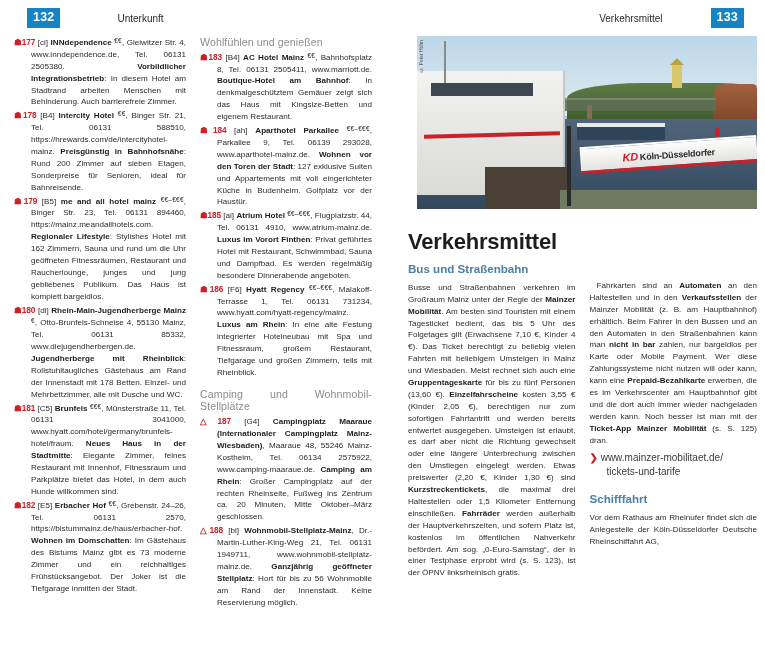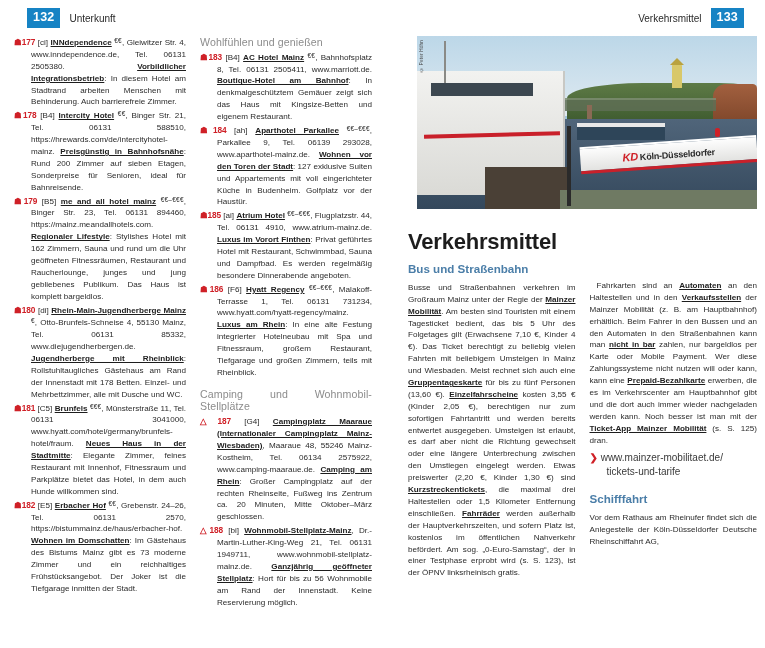--- a/index.html
+++ b/index.html
@@ -34,34 +34,35 @@
     width: 365px;
     padding: 0 8px 0 8px;
   }
 
   
   .runhead {
     height: 36px;
     display: flex;
     align-items: center;
     font-size: 13.5px;
+    gap: 48px;
   }
   .runhead-left { justify-content: flex-start; padding-left: 0; }
   .runhead-right { justify-content: flex-end; padding-right: 0; }
   .folio {
     background: #1683c4;
     color: #ffffff;
     font-weight: bold;
     font-size: 12.5px;
     padding: 3px 6px 4px 6px;
     letter-spacing: 0.2px;
     line-height: 1;
   }
   .folio-left { margin-left: 13px; margin-right: 9px; }
-  .folio-right { margin-left: 9px; margin-right: 13px; }
+  .folio-right { margin-right: 13px; }
   .runhead-title {
     color: #2a2a2a;
     font-size: 10px;
     font-weight: 400;
   }
 
   
   .cols {
     display: flex;
     gap: 14px;
@@ -98,21 +99,21 @@
     font-weight: bold;
     font-size: 8.3px;
     letter-spacing: -0.1px;
     white-space: nowrap;
   }
   .glyph { font-size: 8.5px; }
   .entry .code {
     color: #2b2b2b;
     font-weight: 400;
   }
-  b { font-weight: bold; color: #1d1d1d; text-decoration: underline; }
+  b { font-weight: bold; color: #1d1d1d; }
   .stars { font-size: 6.4px; vertical-align: 0.28em; letter-spacing: 0.3px; }
 
   
   .photo {
     position: relative;
     width: 340px;
     height: 173px;
     margin: 0 0 0 9px;
     overflow: hidden;
     background: #9fc4dc;

